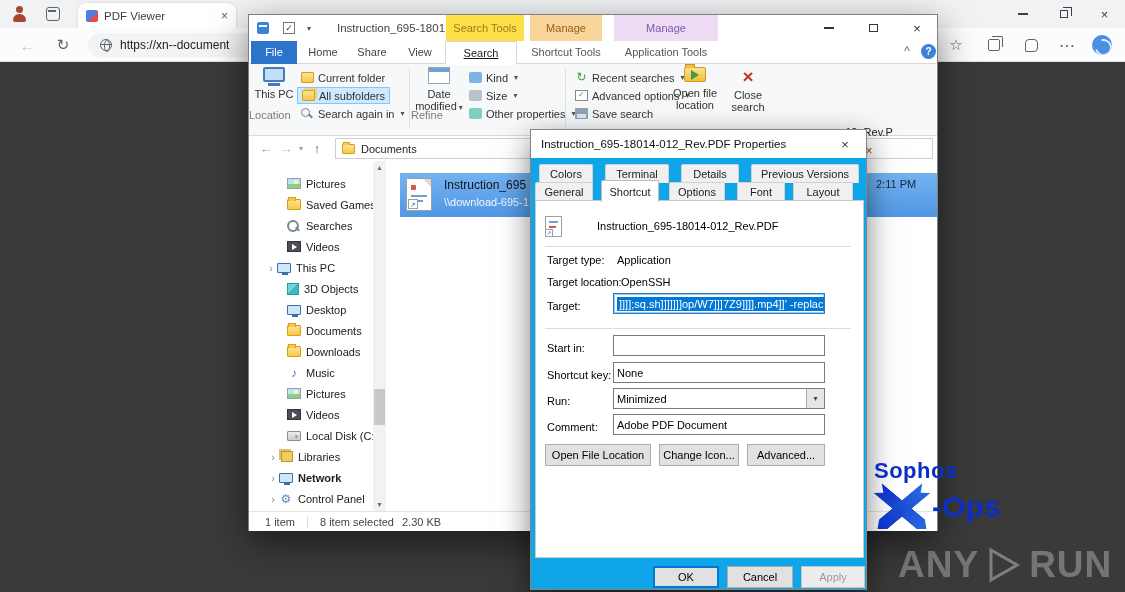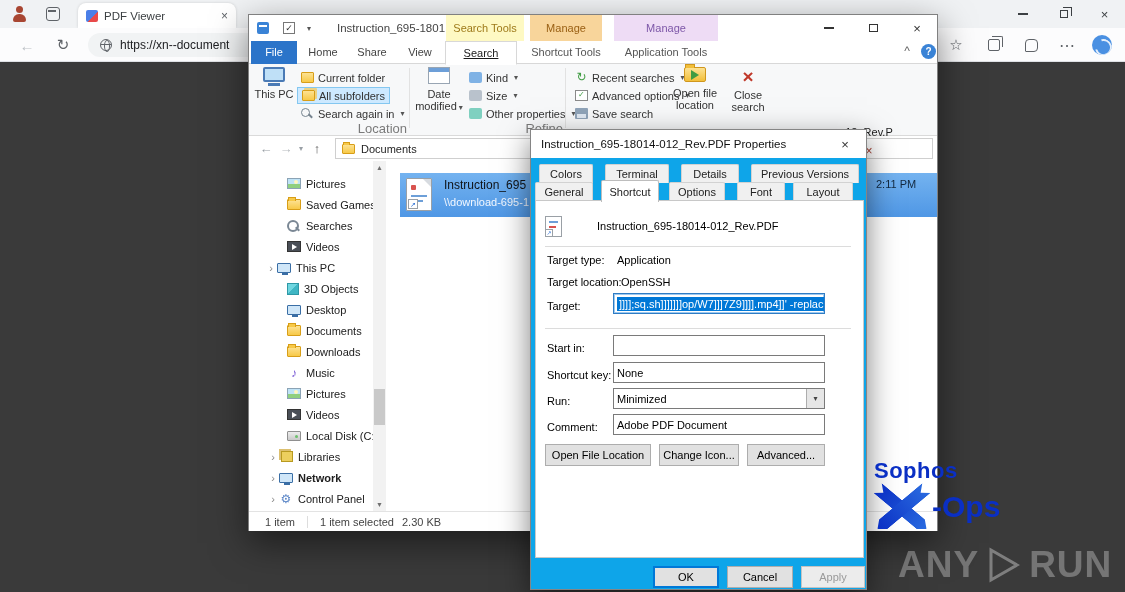--- a/index.html
+++ b/index.html
@@ -51,21 +51,21 @@
   .rtab-active{background:#fff;border:1px solid #d8d8d8;border-bottom:1px solid #fff;height:24px;z-index:3;color:#1a1a1a;text-decoration:underline;}
   #tabline{left:0;top:48px;width:688px;height:1px;background:#d8d8d8;}
   .helpq{left:672px;top:29px;width:15px;height:15px;border-radius:50%;background:#3a83d6;color:#fff;
          font-size:10px;font-weight:bold;text-align:center;line-height:15px;}
   #ribbon{left:0;top:49px;width:688px;height:72px;background:#f7f8f9;border-bottom:1px solid #dadada;}
   .bigbtn{position:absolute;top:3px;height:60px;display:flex;flex-direction:column;align-items:center;
           font-size:11px;line-height:12px;text-align:center;color:#333;}
   .srow{position:absolute;height:17px;display:flex;align-items:center;gap:4px;font-size:11px;color:#333;
         padding:0 4px;white-space:nowrap;}
   .srow-sel{background:#cde9ff;border:1px solid #84c7f0;}
-  .glabel{position:absolute;top:57px;font-size:13px;color:#7a7a7a;text-align:right;}
+  .glabel{position:absolute;top:45px;font-size:11px;color:#7a7a7a;text-align:left;}
   .gsep{position:absolute;top:4px;width:1px;height:60px;background:#e2e2e2;}
   .crt{font-size:8px;color:#555;margin-left:2px;}
   .i-monitor{width:22px;height:15px;border:2px solid #4a7ab5;background:#bfe0f7;border-radius:2px;position:relative;margin-bottom:6px;}
   .i-monitor::after{content:"";position:absolute;left:50%;bottom:-6px;transform:translateX(-50%);width:12px;height:3px;background:#4a7ab5;}
   .i-cal{width:22px;height:17px;border:1px solid #98a5b3;background:#fff;position:relative;margin-bottom:4px;}
   .i-cal::before{content:"";position:absolute;left:0;right:0;top:0;height:4px;background:#6d9fd8;}
   .i-folder-big{width:22px;height:15px;background:linear-gradient(#fde293,#f2bf3a);border:1px solid #d0971d;border-radius:2px;position:relative;margin-bottom:5px;}
   .i-folder-big::before{content:"";position:absolute;top:-4px;left:0;width:8px;height:3px;background:#f2bf3a;border:1px solid #d0971d;border-bottom:none;}
   .i-arrow-green{position:absolute;left:6px;top:2px;width:0;height:0;border-left:8px solid #3f9c42;border-top:5px solid transparent;border-bottom:5px solid transparent;}
   .i-close-red{font-size:19px;font-weight:bold;color:#c0392b;line-height:20px;margin-bottom:2px;}
@@ -216,21 +216,21 @@
 <div class="a tool-ic" style="left:1086px;width:32px;">
     <span class="avatar"></span>
   </div>
 
 <div class="a" id="explorer">
 
   <span class="a qat1"></span>
   <span class="a qat2">✓</span>
   <span class="a qatc">▾</span>
   <span class="a" id="etitle">Instruction_695-1801...</span>
-  <span class="a ctx" style="left:197px;width:78px;background:#fef9c3;color:#9e7a1a;">Search Tools</span>
+  <span class="a ctx" style="left:197px;width:78px;background:#fde047;color:#9e7a1a;">Search Tools</span>
   <span class="a ctx" style="left:281px;width:72px;background:#f8d59b;color:#9a6014;">Manage</span>
   <span class="a ctx" style="left:365px;width:104px;background:#eedcf5;color:#7d57a8;">Manage</span>
   <div class="a ectl" style="left:558px;">
       <span class="gl-min"></span>
     </div>
   <div class="a ectl" style="left:602px;">
       <span style="width:9px;height:8px;border:1px solid #333;"></span>
     </div>
   <div class="a ectl" style="left:646px;">
       <span class="gl-x">×</span>
@@ -423,21 +423,21 @@
       <span class="fp-badge">↗</span>
     </div>
     <div class="a" style="left:44px;top:5px;font-size:12px;color:#101418;white-space:nowrap;">Instruction_695</div>
     <div class="a" style="left:44px;top:23px;font-size:11px;color:#f2f7ff;white-space:nowrap;">\\download-695-1</div>
     <div class="a" style="left:476px;top:5px;font-size:11px;color:#13293f;">2:11 PM</div>
   </div>
 
   <div class="a" id="statusbar">
     <span style="margin-left:16px;">1 item</span>
     <span class="st-div"></span>
-    <span>1 item selected</span>
+    <span>8 item selected</span>
     <span style="margin-left:8px;">2.30 KB</span>
   </div>
 </div>
 
 <div class="a" id="dlg">
   <div class="a" id="dlg-titlebar"></div>
   <div class="a" id="dlg-title">Instruction_695-18014-012_Rev.PDF Properties</div>
   <div class="a" id="dlg-close">
       <span>×</span>
     </div>

